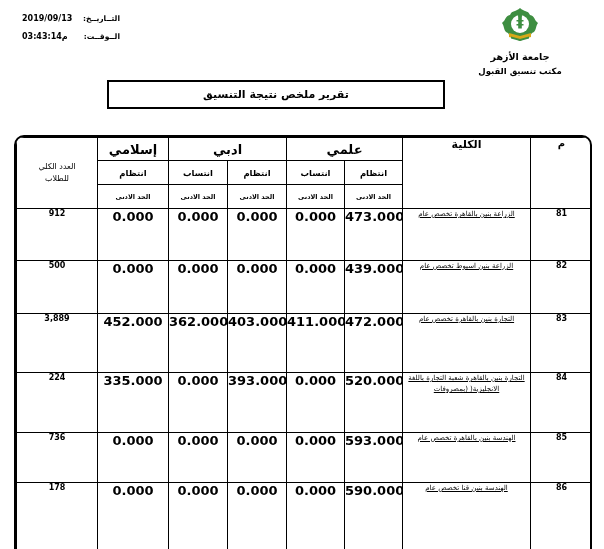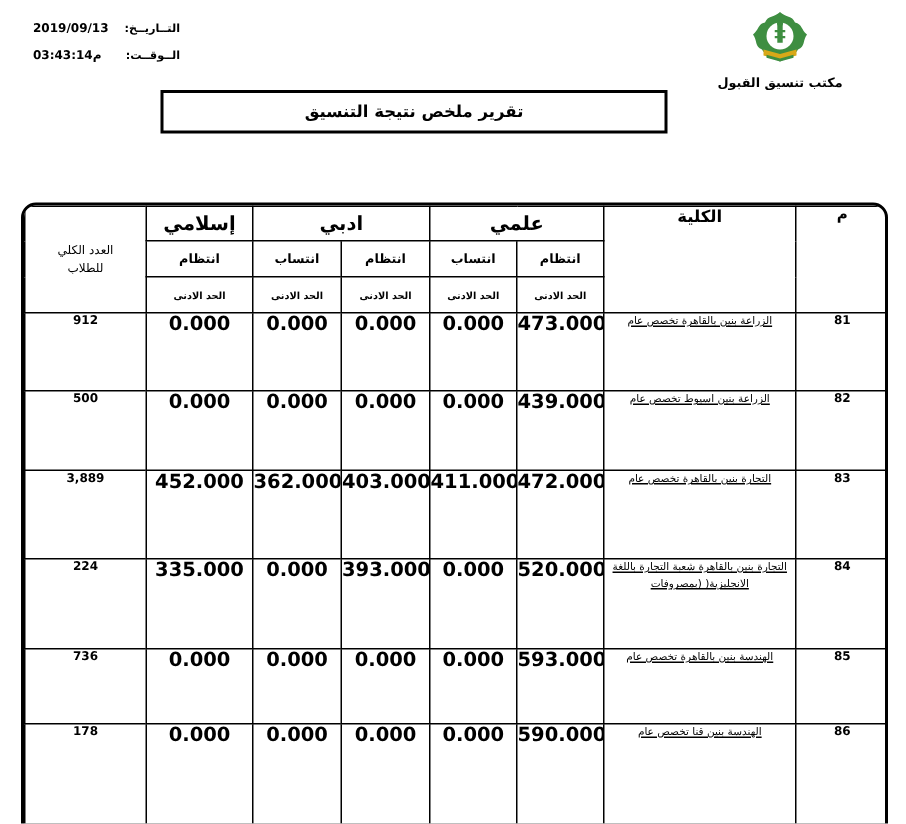--- a/index.html
+++ b/index.html
@@ -16,21 +16,21 @@
   .meta-value{font-size:8px;font-weight:bold;white-space:nowrap;direction:rtl;}
 
   
   .logo-wrap{position:absolute;left:501px;top:7px;width:38px;height:42px;}
   .org-text{position:absolute;left:455px;top:51px;width:130px;text-align:center;direction:rtl;}
   .org-university{font-size:9.5px;font-weight:bold;margin-bottom:4px;}
   .org-office{font-size:8.5px;font-weight:bold;}
 
   
   .title-box{
-    position:absolute;left:107px;top:60px;width:338px;height:29px;
+    position:absolute;left:107px;top:80px;width:338px;height:29px;
     border:2px solid #000;display:flex;align-items:center;justify-content:center;
     box-sizing:border-box;background:#fff;
   }
   .title-text{font-size:11px;font-weight:bold;direction:rtl;}
 
   
   .report-frame{
     position:absolute;left:14px;top:135px;width:578px;height:416px;
     border:2px solid #000;border-radius:10px 10px 0 0;overflow:hidden;
     box-sizing:border-box;background:#fff;
@@ -83,20 +83,21 @@
       <rect x="17.2" y="8.5" width="3.6" height="13" fill="#3e8e41"></rect>
       <circle cx="19" cy="8.5" r="2" fill="#3e8e41"></circle>
       <rect x="15.5" y="13" width="7" height="1.5" fill="#3e8e41"></rect>
       <rect x="15.5" y="17" width="7" height="1.5" fill="#3e8e41"></rect>
       <path d="M8,26 L19,29 L30,26 L30,30 L19,33 L8,30 Z" fill="#d8a818"></path>
       <path d="M10,29.5 L19,32 L28,29.5 L28,31.5 L19,34 L10,31.5 Z" fill="#3e8e41"></path>
     </svg>
   </div>
 
   <div class="org-text">
+    <div class="org-university">جامعة الأزهر</div>
     <div class="org-office">مكتب تنسيق القبول</div>
   </div>
 
   <div class="title-box">
     <span class="title-text">تقرير ملخص نتيجة التنسيق</span>
   </div>
 
   <div class="report-frame">
     <table class="report">
       <colgroup>

